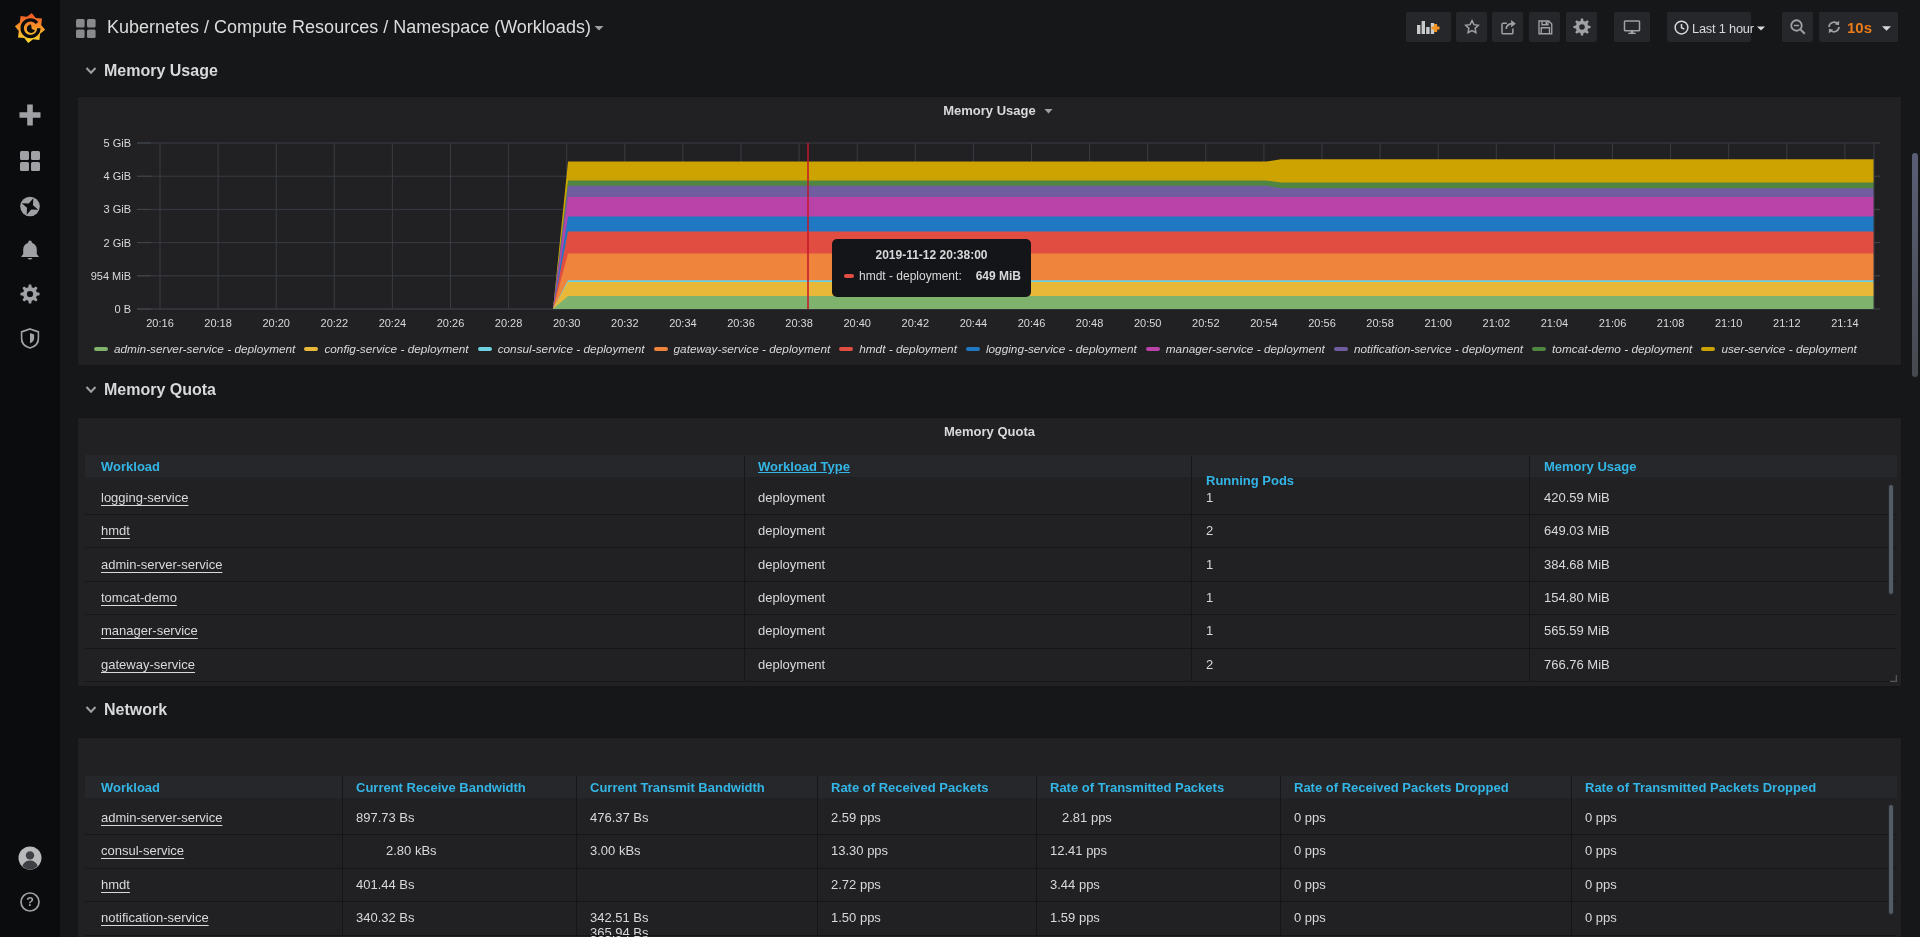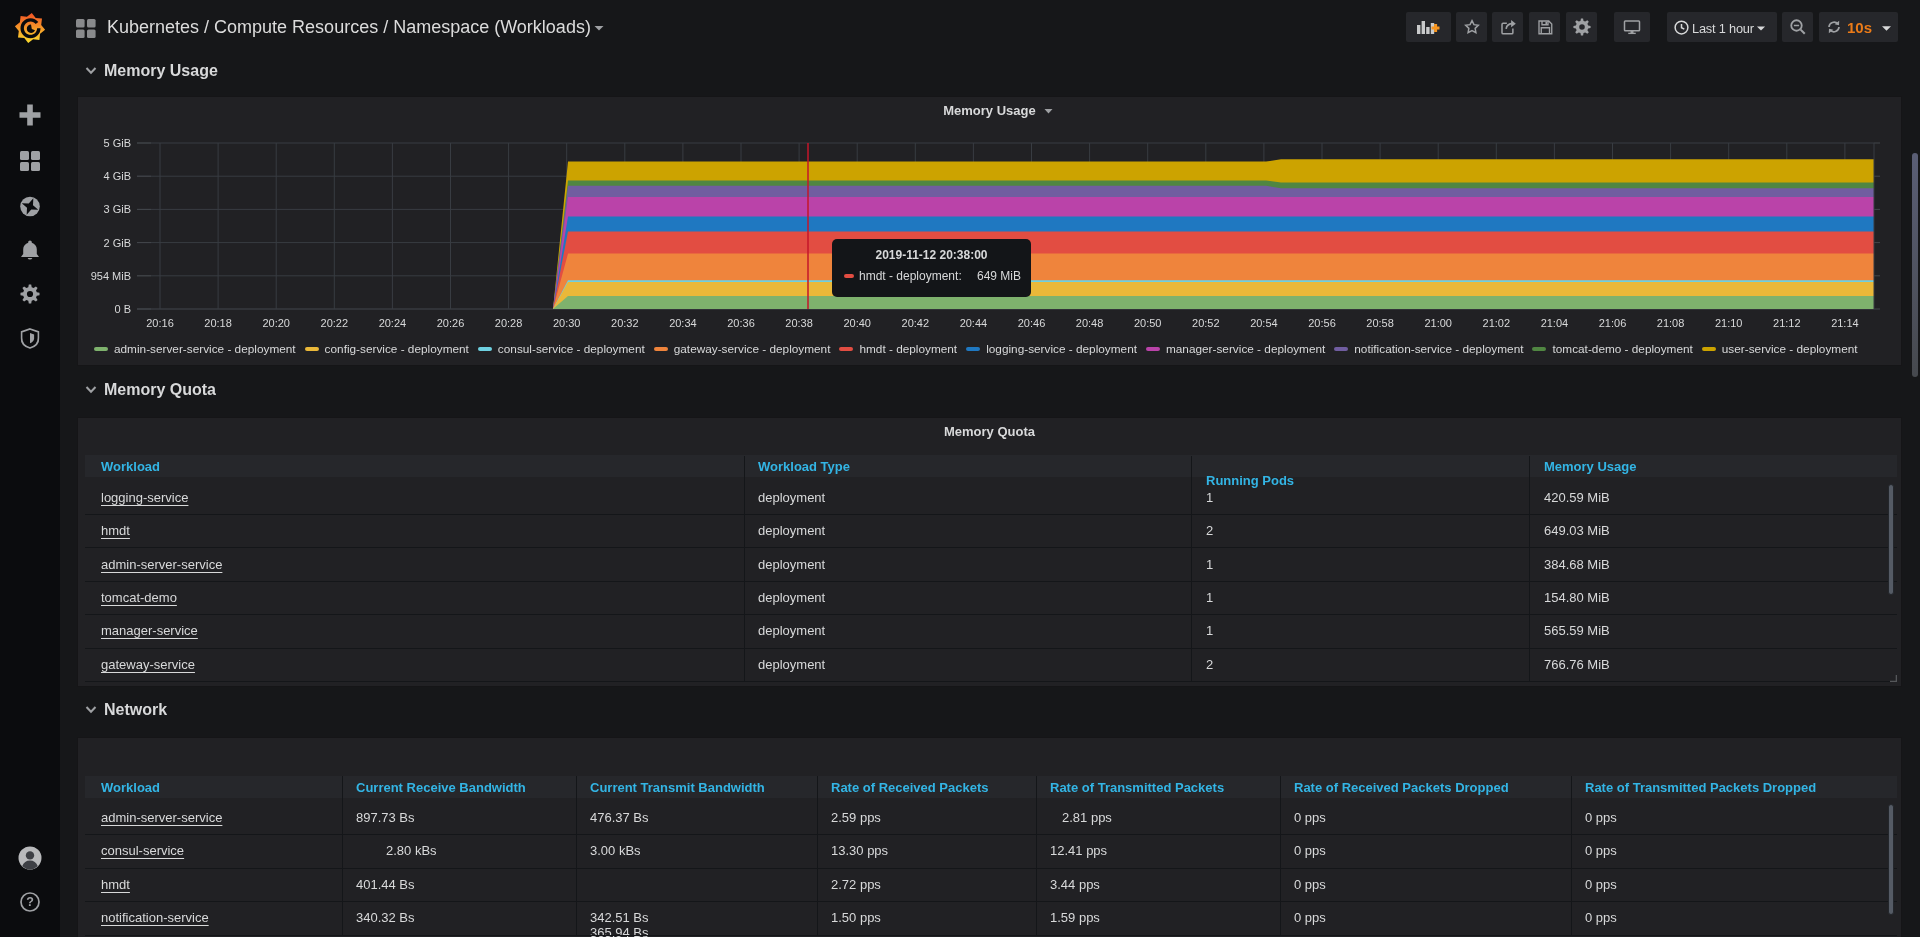--- a/index.html
+++ b/index.html
@@ -16,21 +16,21 @@
   .sechev { position:absolute; }
   .tblhead { position:absolute; background:#26272b; }
   .th { position:absolute; color:#33b5e5; font-size:13px; font-weight:bold; }
   .td { position:absolute; color:#d8d9da; font-size:13px; }
   .lnk { text-decoration:underline; text-underline-offset:3px; text-decoration-thickness:1px; }
   .rowline { position:absolute; height:1px; background:#141619; }
   .colline { position:absolute; width:1px; background:#141619; }
   .navbtn { position:absolute; top:12px; height:30px; background:#26272b; border-radius:2px; }
   .legend { position:absolute; display:flex; justify-content:flex-start; align-items:center;
     font-size:11.8px; color:#d8d9da; padding-left:16px; }
-  .litem { display:flex; align-items:center; margin:6px 9px 0 0; white-space:nowrap; }
+  .litem { display:flex; align-items:center; margin:6px 9px 0 0; white-space:nowrap;font-style:italic; }
   .ldash { width:14px; height:4px; border-radius:2px; margin-right:6px; }
   .sbar { position:absolute; border-radius:3px; }
 </style>
 </head>
 <body>
 <div id="root">
 
   <div id="sidebar">
     <svg class="sicon" style="top:10px" width="36" height="36" viewBox="0 0 36 36">
       <defs>
@@ -123,21 +123,21 @@
       <path fill="#9fa1a4" fill-rule="evenodd" d="M8.80 0.48 L11.20 0.48 L11.70 3.21 L13.60 3.99 L15.88 2.41 L17.59 4.12 L16.01 6.40 L16.79 8.30 L19.52 8.80 L19.52 11.20 L16.79 11.70 L16.01 13.60 L17.59 15.88 L15.88 17.59 L13.60 16.01 L11.70 16.79 L11.20 19.52 L8.80 19.52 L8.30 16.79 L6.40 16.01 L4.12 17.59 L2.41 15.88 L3.99 13.60 L3.21 11.70 L0.48 11.20 L0.48 8.80 L3.21 8.30 L3.99 6.40 L2.41 4.12 L4.12 2.41 L6.40 3.99 L8.30 3.21 Z M13.1 10 A3.1 3.1 0 1 0 6.9 10 A3.1 3.1 0 1 0 13.1 10 Z"></path>
     </svg>
   </div>
   <div class="navbtn" style="left:1614px; width:36px;">
     <svg style="margin:6px 0 0 9px" width="18" height="18" viewBox="0 0 24 24">
       <rect x="2" y="4" width="20" height="13" rx="1" fill="none" stroke="#9fa1a4" stroke-width="2"></rect>
       <rect x="10" y="17" width="4" height="3" fill="#9fa1a4"></rect>
       <rect x="7" y="19.6" width="10" height="1.8" fill="#9fa1a4"></rect>
     </svg>
   </div>
-  <div class="navbtn" style="left:1667px; width:110px;">
+  <div class="navbtn" style="left:1667px; width:84px;">
     <svg style="position:absolute; left:7px; top:8px" width="15" height="15" viewBox="0 0 16 16">
       <circle cx="8" cy="8" r="6.8" fill="none" stroke="#d8d9da" stroke-width="1.6"></circle>
       <path d="M8 4.2 V8.3 L11 9.8" fill="none" stroke="#d8d9da" stroke-width="1.6"></path>
     </svg>
     <div style="position:absolute; left:25px; top:8.5px; font-size:12.8px; color:#d8d9da; white-space:nowrap; letter-spacing:-0.2px;">Last 1 hour</div>
     <svg style="position:absolute; left:89px; top:13px" width="10" height="7" viewBox="0 0 11 7">
       <path d="M1 1.2 h9 l-4.5 4.6 z" fill="#d8d9da"></path>
     </svg>
   </div>
   <div class="navbtn" style="left:1782px; width:31px;">
@@ -278,34 +278,34 @@
         <div class="litem"><div class="ldash" style="background:#BA43A9"></div>manager-service - deployment</div>
         <div class="litem"><div class="ldash" style="background:#705DA0"></div>notification-service - deployment</div>
         <div class="litem"><div class="ldash" style="background:#508642"></div>tomcat-demo - deployment</div>
         <div class="litem"><div class="ldash" style="background:#CCA300"></div>user-service - deployment</div>
       </div>
     <div style="position:absolute; left:754px; top:142px; width:199px; height:58px; background:#131518; border-radius:5px; z-index:5;">
       <div style="text-align:center; font-size:12px; font-weight:bold; color:#d8d9da; margin-top:9px;">2019-11-12 20:38:00</div>
       <div style="position:relative; margin-top:7px; font-size:12px; color:#d8d9da;">
         <div style="position:absolute; left:12px; top:5px; width:10px; height:4px; border-radius:2px; background:#E24D42;"></div>
         <div style="position:absolute; left:27px; top:0;">hmdt - deployment:</div>
-        <div style="position:absolute; right:10px; top:0; font-weight:normal;">649 MiB</div>
+        <div style="position:absolute; right:10px; top:0; font-weight:bold;">649 MiB</div>
       </div>
     </div>
   </div>
 
   <svg class="sechev" style="left:85px; top:385px" width="12" height="9" viewBox="0 0 12 9">
     <path d="M1.5 2 L6 6.8 L10.5 2" fill="none" stroke="#9fa1a4" stroke-width="2"></path>
   </svg>
   <div class="sechead" style="left:104px; top:381px;">Memory Quota</div>
   <div class="panel" style="left:77px; top:417px; width:1825px; height:270px;">
     <div class="ptitle">Memory Quota</div>
     <div class="tblhead" style="left:7px; top:37px; width:1812px; height:22px;"></div>
     <div class="th" style="left:23px; top:41px;">Workload</div>
-    <div class="th" style="left:680px; top:41px;">Workload Type</div>
+    <div class="th" style="left:680px; top:41px;text-decoration:underline;">Workload Type</div>
     <div class="th" style="left:1128px; top:41px;margin-top:14px;">Running Pods</div>
     <div class="th" style="left:1466px; top:41px;">Memory Usage</div>
     <div class="td lnk" style="left:23px; top:71.7px;">logging-service</div>
     <div class="td" style="left:680px; top:71.7px;">deployment</div>
     <div class="td" style="left:1128px; top:71.7px;">1</div>
     <div class="td" style="left:1466px; top:71.7px;">420.59 MiB</div>
     <div class="rowline" style="left:7px; top:95.9px; width:1812px;"></div>
     <div class="td lnk" style="left:23px; top:105.1px;">hmdt</div>
     <div class="td" style="left:680px; top:105.1px;">deployment</div>
     <div class="td" style="left:1128px; top:105.1px;">2</div>

